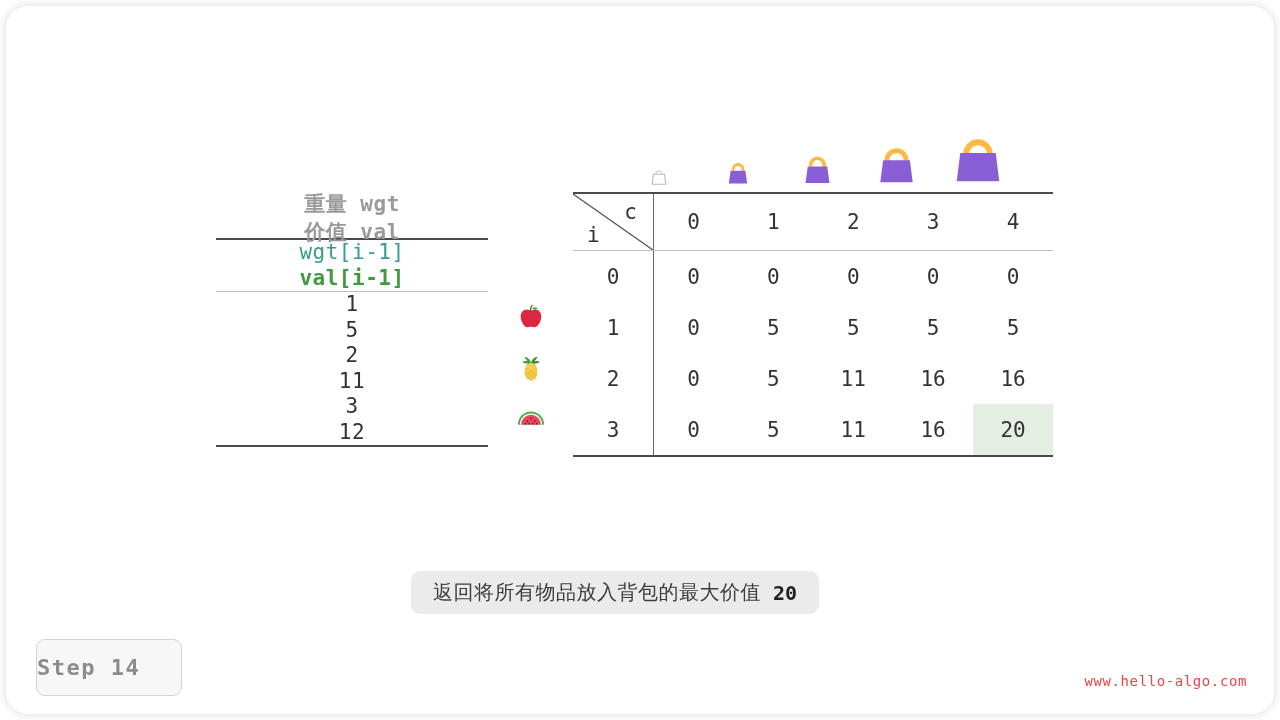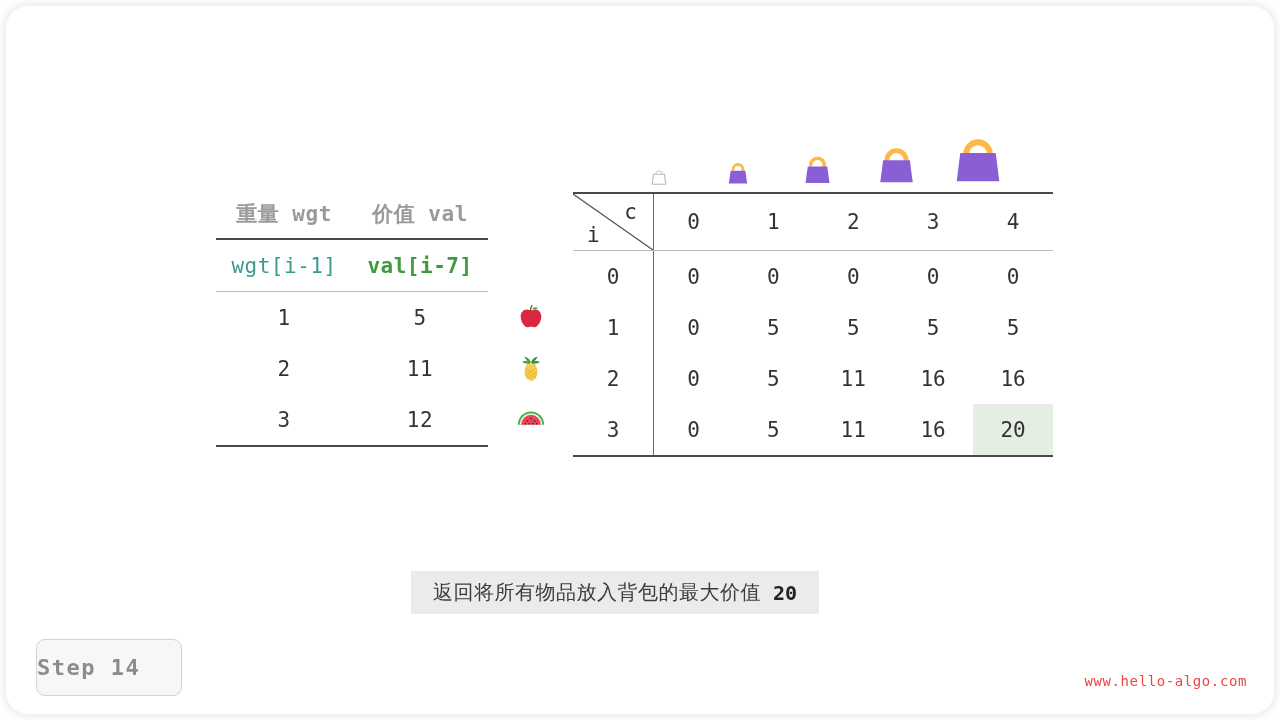--- a/index.html
+++ b/index.html
@@ -38,20 +38,21 @@
   .item-table {
     position: absolute;
     left: 216px;
     top: 190px;
     width: 272px;
   }
   .it-row {
     display: flex;
     height: 51px;
     align-items: center;
+    flex-direction: column;
   }
   .it-head-row { height: 48px; }
   .it-cell {
     flex: 1 1 0;
     text-align: center;
     font-size: 21px;
     letter-spacing: 0.5px;
   }
   .it-head {
     color: #9a9a9a;
@@ -170,21 +171,21 @@
   }
 
   
   .caption {
     position: absolute;
     left: 411px;
     top: 571px;
     height: 43px;
     padding: 0 22px;
     background: #ebebeb;
-    border-radius: 0;
+    border-radius: 9px;
     display: flex;
     align-items: center;
     gap: 12px;
   }
   .caption-text {
     font-size: 20px;
     color: #3d3d3d;
     font-family: "DejaVu Sans", sans-serif;
     letter-spacing: 0.5px;
   }
@@ -233,21 +234,21 @@
 
   <div class="item-table">
 
     <div class="it-row it-head-row rule-dark">
       <div class="it-cell it-head">重量 wgt</div>
       <div class="it-cell it-head">价值 val</div>
     </div>
 
     <div class="it-row rule-light">
       <div class="it-cell it-sub-wgt">wgt[i-1]</div>
-      <div class="it-cell it-sub-val">val[i-7]</div>
+      <div class="it-cell it-sub-val">val[i-1]</div>
     </div>
 
     <div class="it-row">
       <div class="it-cell it-num">1</div>
       <div class="it-cell it-num">5</div>
     </div>
     <div class="it-row">
       <div class="it-cell it-num">2</div>
       <div class="it-cell it-num">11</div>
     </div>

